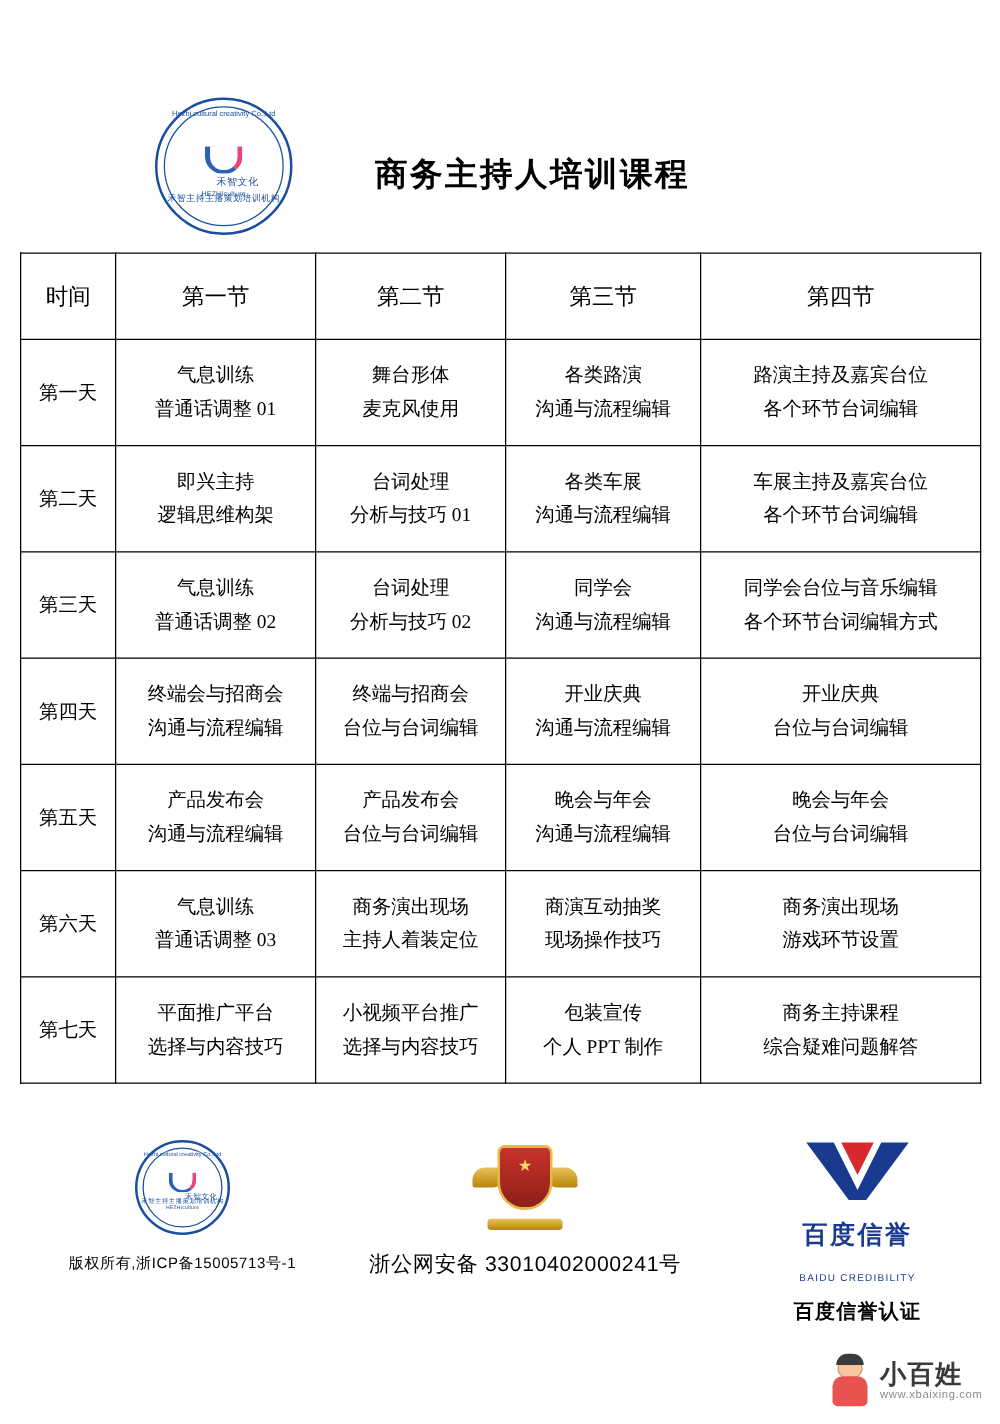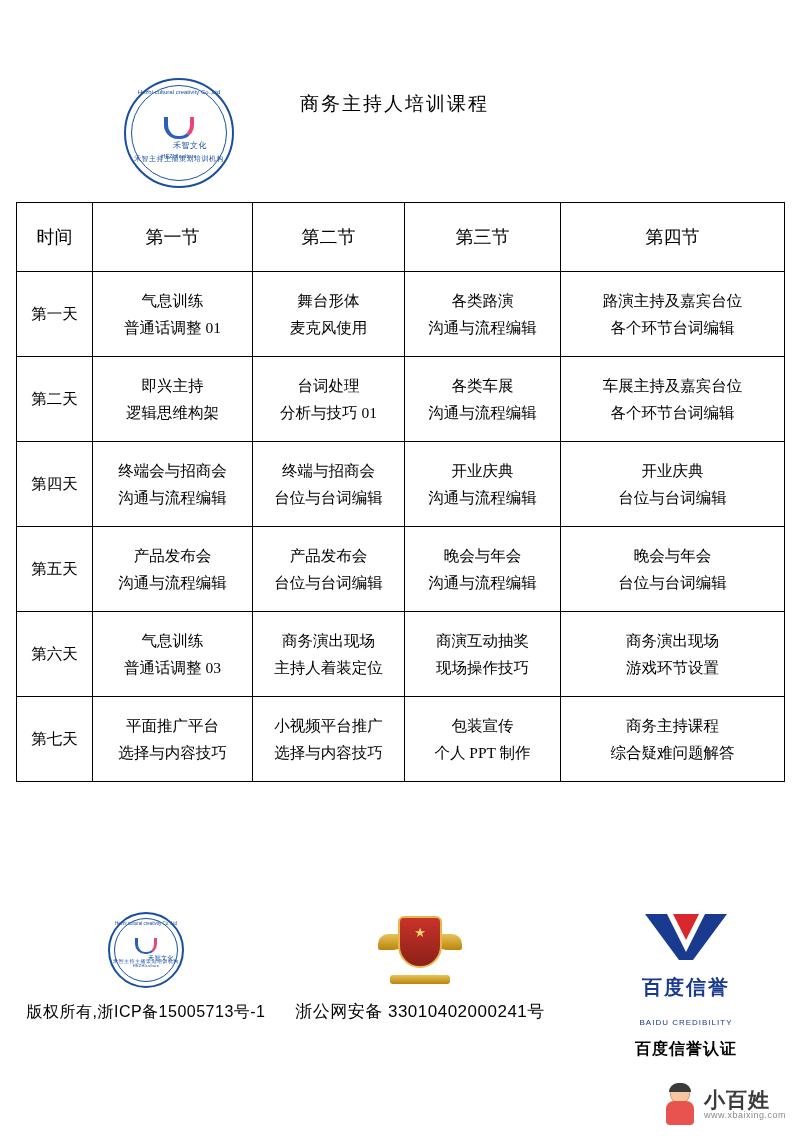--- a/index.html
+++ b/index.html
@@ -102,23 +102,23 @@
     font-size: 6px;
     color: #1a4fa0;
     font-family: "Liberation Sans", sans-serif;
   }
   .seal-arc-top { top: 9px; }
   .seal-arc-bottom { bottom: 22px; font-size: 7px; letter-spacing: 0.5px; }
 
   .doc-title {
     position: absolute;
     left: 300px;
-    top: 13px;
-    font-size: 19px;
-    font-weight: normal;
+    top: 44px;
+    font-size: 26px;
+    font-weight: bold;
     letter-spacing: 2px;
     white-space: nowrap;
   }
 
   
   .schedule {
     position: absolute;
     left: 16px;
     top: 202px;
     width: 768px;
@@ -194,21 +194,21 @@
     border-bottom-width: 2px;
     border-radius: 0 0 10px 10px;
   }
   .seal-small .seal-cn { font-size: 6px; bottom: 16px; }
   .seal-small .seal-en { font-size: 4px; bottom: 10px; }
   .seal-small .seal-arc-top { font-size: 4.5px; top: 7px; }
   .seal-small .seal-arc-bottom { font-size: 5px; bottom: 22px; }
 
   .foot-text {
     margin-top: 14px;
-    font-size: 16px;
+    font-size: 12px;
     font-family: "Liberation Sans", sans-serif;
     letter-spacing: 0.5px;
     white-space: nowrap;
   }
   .foot-text-bold {
     font-weight: normal;
     font-size: 17px;
   }
 
   .emblem {
@@ -428,20 +428,39 @@
       <td>
         <span class="cell-line">各类车展</span>
         <span class="cell-line">沟通与流程编辑</span>
       </td>
       <td>
         <span class="cell-line">车展主持及嘉宾台位</span>
         <span class="cell-line">各个环节台词编辑</span>
       </td>
     </tr>
     <tr>
+      <td class="day-label">第三天</td>
+      <td>
+        <span class="cell-line">气息训练</span>
+        <span class="cell-line">普通话调整 02</span>
+      </td>
+      <td>
+        <span class="cell-line">台词处理</span>
+        <span class="cell-line">分析与技巧 02</span>
+      </td>
+      <td>
+        <span class="cell-line">同学会</span>
+        <span class="cell-line">沟通与流程编辑</span>
+      </td>
+      <td>
+        <span class="cell-line">同学会台位与音乐编辑</span>
+        <span class="cell-line">各个环节台词编辑方式</span>
+      </td>
+    </tr>
+    <tr>
       <td class="day-label">第四天</td>
       <td>
         <span class="cell-line">终端会与招商会</span>
         <span class="cell-line">沟通与流程编辑</span>
       </td>
       <td>
         <span class="cell-line">终端与招商会</span>
         <span class="cell-line">台位与台词编辑</span>
       </td>
       <td>

